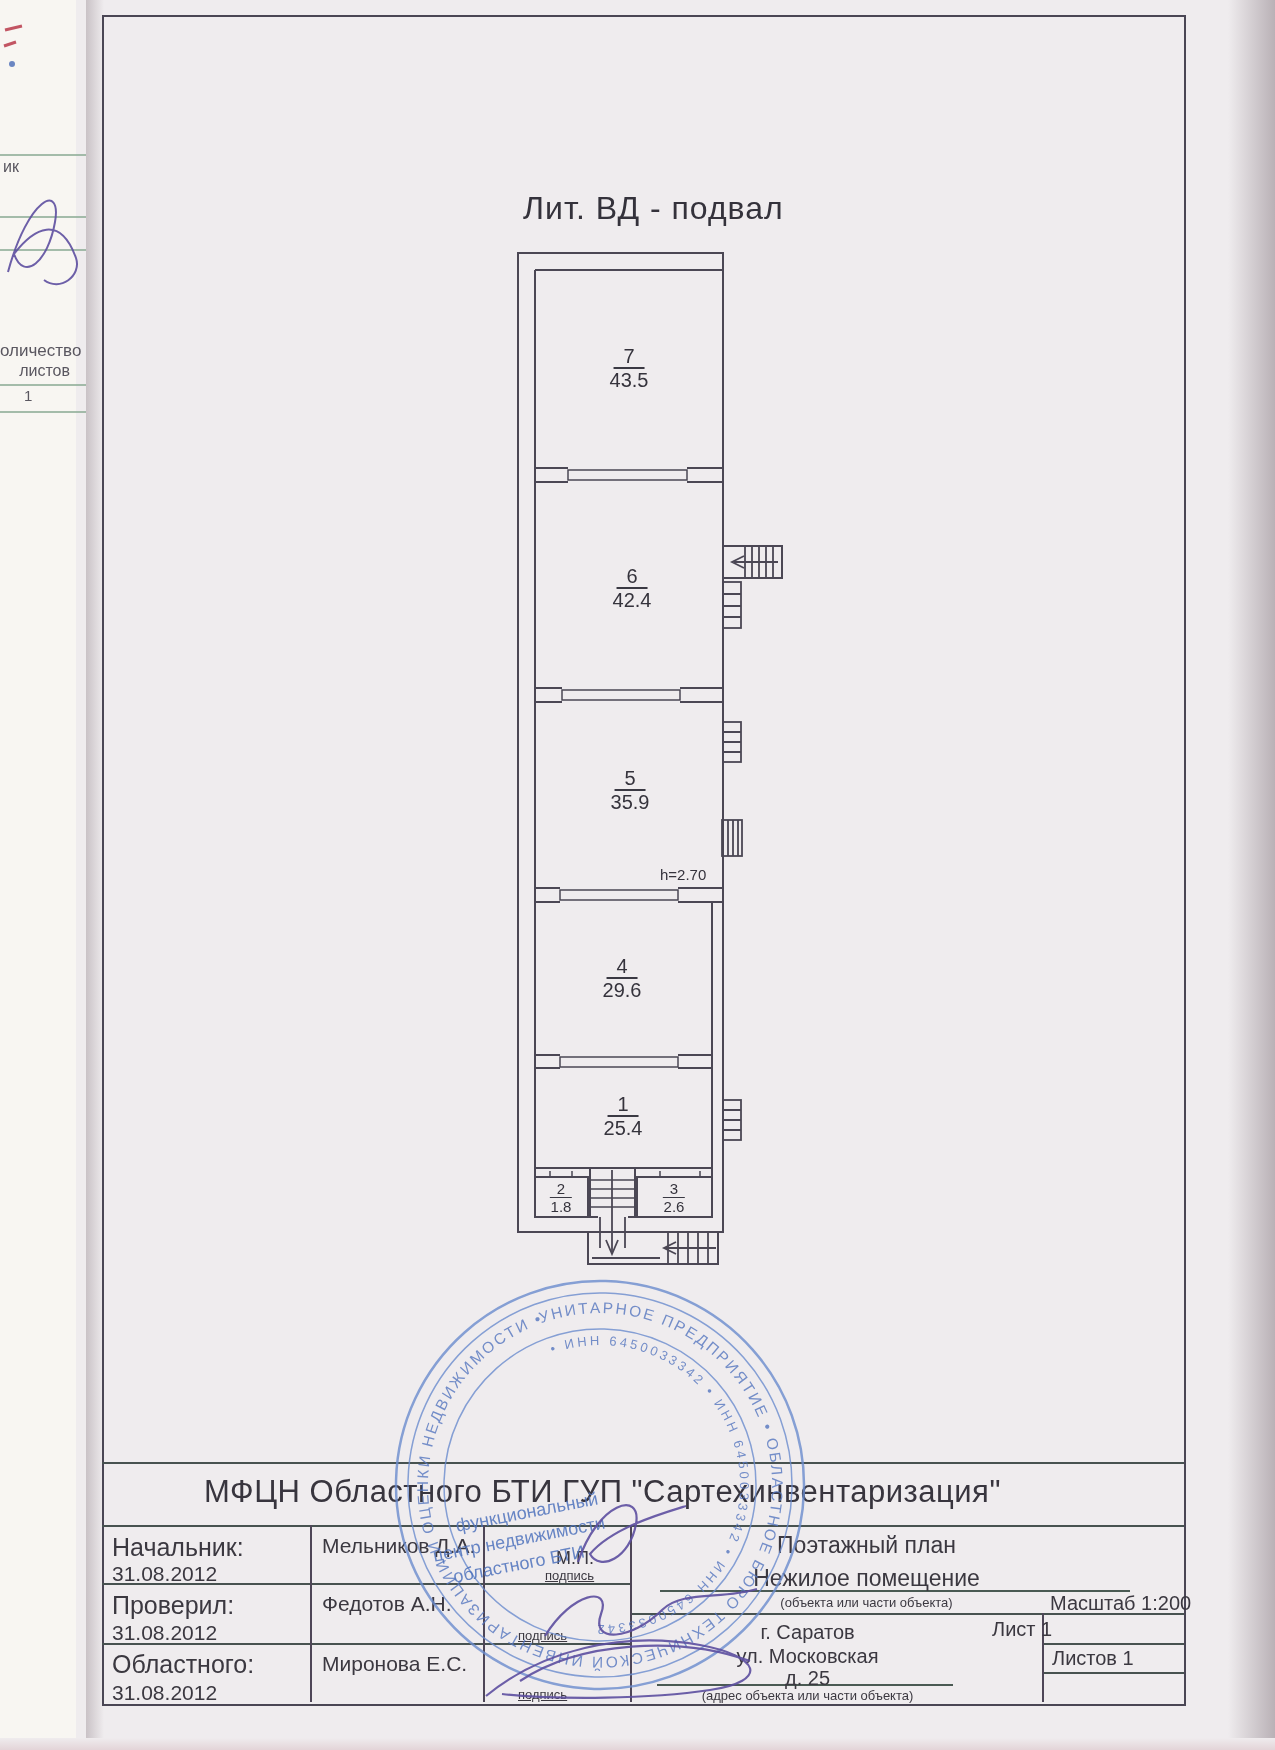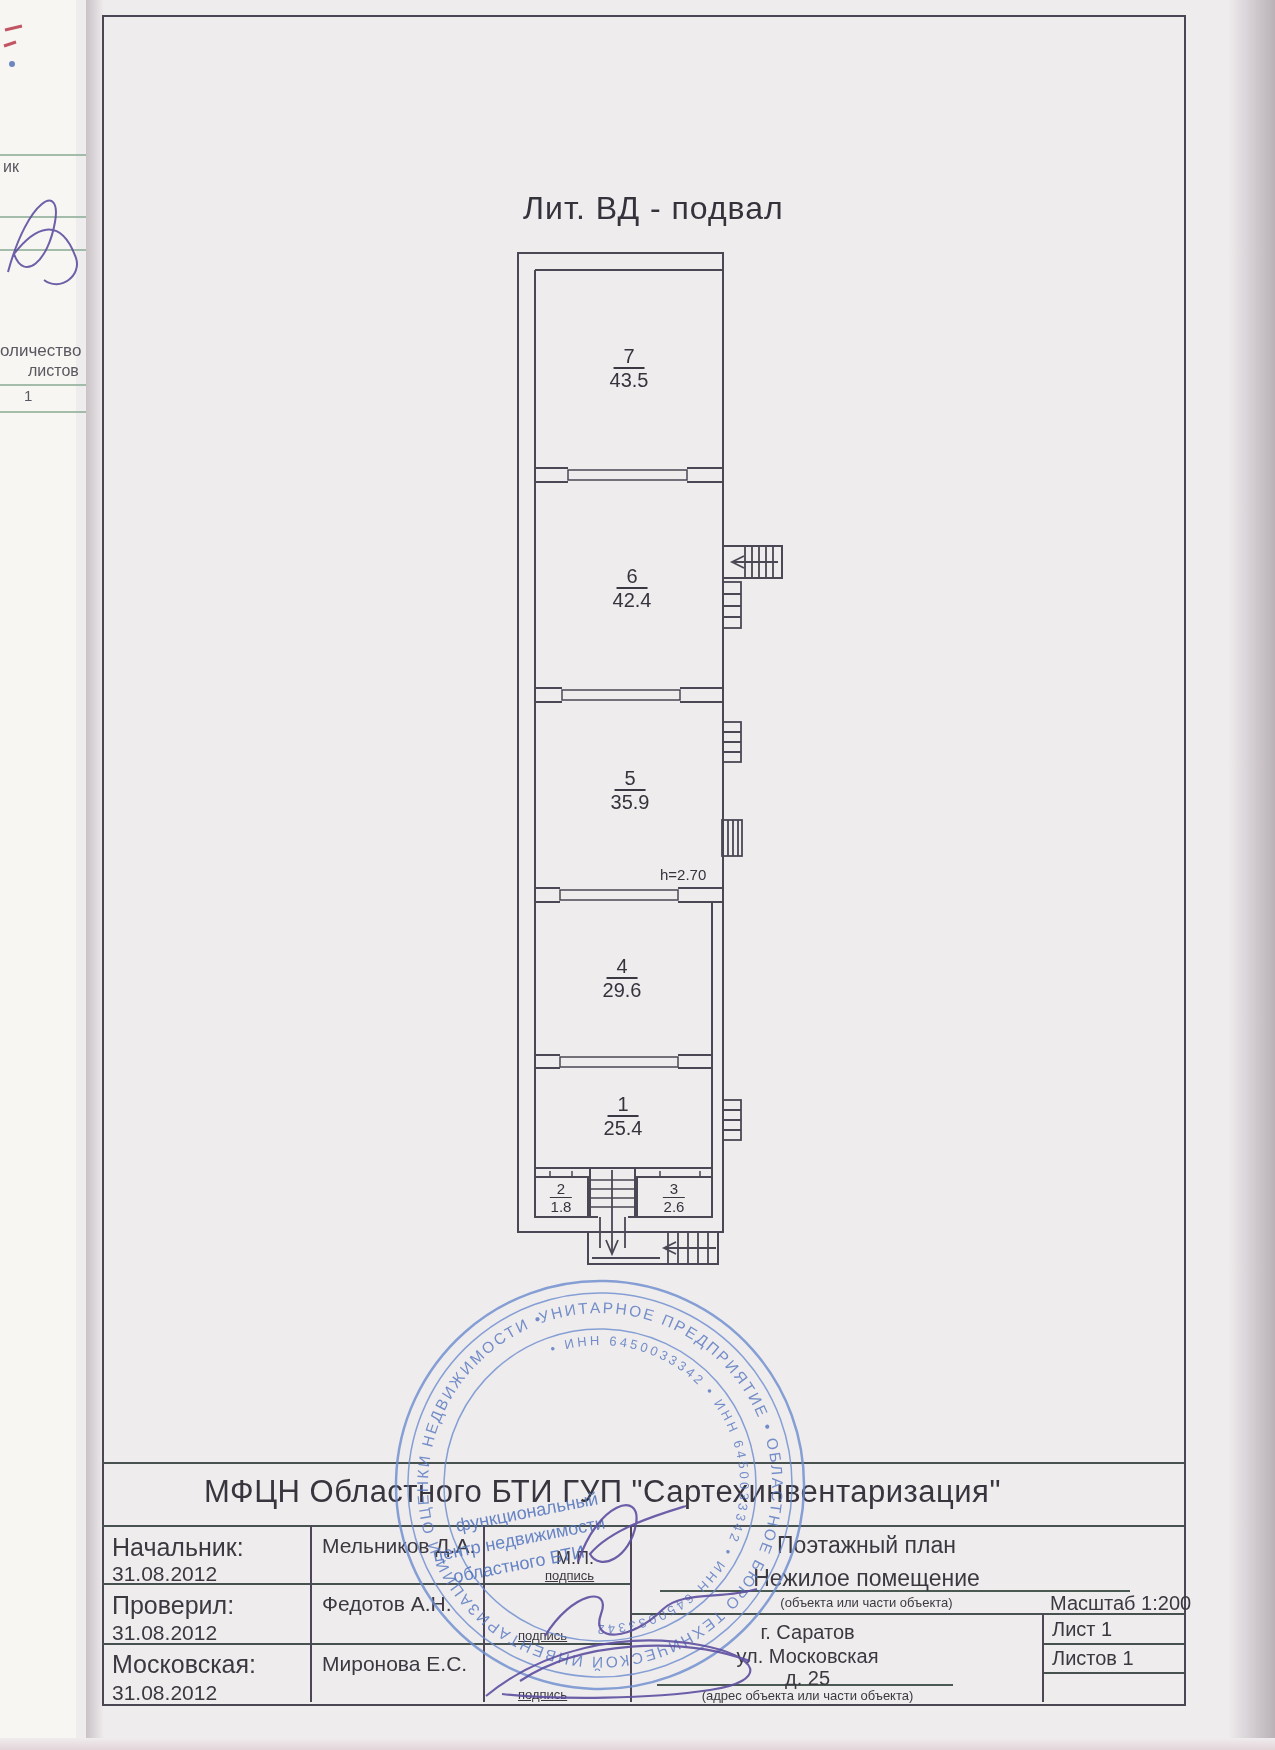--- a/index.html
+++ b/index.html
@@ -51,21 +51,21 @@
 <body>
 
 <div class="abs left-sliver">
   <div class="abs green-rule" style="left:0;top:154px;width:86px;"></div>
   <div class="abs green-rule" style="left:0;top:216px;width:86px;"></div>
   <div class="abs green-rule" style="left:0;top:249px;width:86px;"></div>
   <div class="abs green-rule" style="left:0;top:384px;width:86px;"></div>
   <div class="abs green-rule" style="left:0;top:411px;width:86px;"></div>
   <div class="t sliver-txt" style="left:3px;top:158px;">ик</div>
   <div class="t sliver-txt" style="left:0;top:341px;width:84px;text-align:left;font-size:17px;">оличество</div>
-  <div class="t sliver-txt" style="left:0;top:362px;width:70px;text-align:left;margin-left:28px;">листов</div>
+  <div class="t sliver-txt" style="left:0;top:362px;width:70px;text-align:right;">листов</div>
   <div class="t sliver-txt" style="left:24px;top:387px;font-size:15px;">1</div>
 </div>
 <div class="abs left-shadow"></div>
 
 <div class="abs frame"></div>
 
 <div class="t plan-title" style="left:523px;top:190px;">Лит. ВД - подвал</div>
 
 <svg width="1275" height="1750" viewBox="0 0 1275 1750">
 
@@ -184,35 +184,35 @@
 <div class="t date" style="left:112px;top:1562px;">31.08.2012</div>
 <div class="t name" style="left:322px;top:1534px;">Мельников Д.А.</div>
 <div class="t mp" style="left:556px;top:1548px;">М.П.</div>
 <div class="t sig-label" style="left:545px;top:1568px;">подпись</div>
 
 <div class="t role" style="left:112px;top:1591px;">Проверил:</div>
 <div class="t date" style="left:112px;top:1621px;">31.08.2012</div>
 <div class="t name" style="left:322px;top:1592px;">Федотов А.Н.</div>
 <div class="t sig-label" style="left:518px;top:1628px;">подпись</div>
 
-<div class="t role" style="left:112px;top:1650px;">Московская:</div>
+<div class="t role" style="left:112px;top:1650px;">Областного:</div>
 <div class="t date" style="left:112px;top:1681px;">31.08.2012</div>
 <div class="t name" style="left:322px;top:1652px;">Миронова Е.С.</div>
 <div class="t sig-label" style="left:518px;top:1687px;">подпись</div>
 
 <div class="t doc1" style="left:630px;top:1532px;width:473px;">Поэтажный план</div>
 <div class="t doc1" style="left:630px;top:1565px;width:473px;">Нежилое помещение</div>
 <div class="t small-note" style="left:630px;top:1595px;width:473px;">(объекта или части объекта)</div>
 
 <div class="t addr" style="left:630px;top:1620px;width:355px;">г. Саратов</div>
 <div class="t addr" style="left:630px;top:1644px;width:355px;">ул. Московская</div>
 <div class="t addr" style="left:630px;top:1666px;width:355px;">д. 25</div>
 <div class="t small-note" style="left:630px;top:1688px;width:355px;">(адрес объекта или части объекта)</div>
 
-<div class="t mini" style="left:1052px;top:1618px;text-align:right;">Лист 1</div>
+<div class="t mini" style="left:992px;top:1618px;text-align:right;">Лист 1</div>
 <div class="t mini" style="left:1052px;top:1647px;">Листов 1</div>
 <div class="t mini" style="left:1050px;top:1592px;">Масштаб 1:200</div>
 
 <svg width="1275" height="1750" viewBox="0 0 1275 1750">
   <defs>
     <path id="arcOuter" d="M 0,-172 A 172,172 0 1 1 0,172 A 172,172 0 1 1 0,-172"></path>
     <path id="arcInner" d="M 0,-140 A 140,140 0 1 1 0,140 A 140,140 0 1 1 0,-140"></path>
   </defs>
   <g transform="translate(600,1485) rotate(-20)" stroke="#6b8cce" fill="none" opacity="0.8">
     <circle r="204" stroke-width="2.5"></circle>

